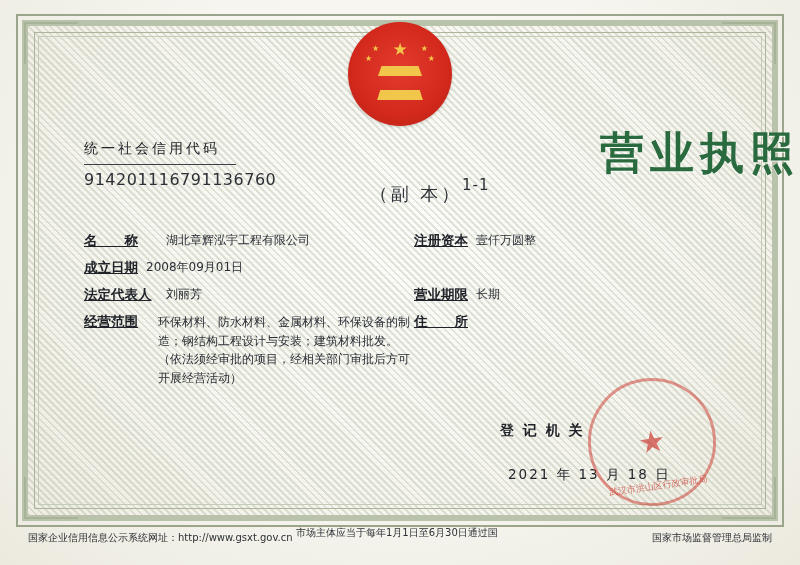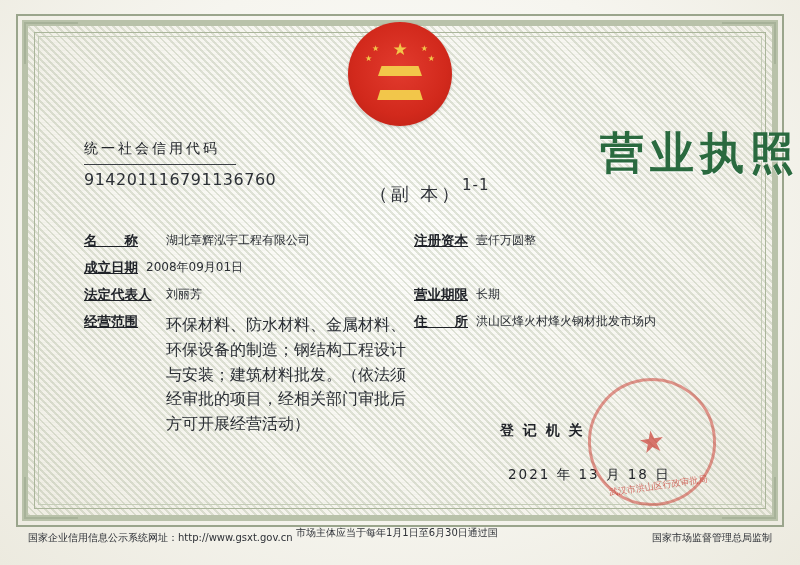--- a/index.html
+++ b/index.html
@@ -239,24 +239,23 @@
   }
   .lbl.sp5 { width: 74px; letter-spacing: 0px; }
   .val {
     font-size: 12px;
     color: #2a2e34;
     margin-left: 8px;
     line-height: 1.45;
   }
   .scope-row { margin-top: 2px; }
   .scope-val {
-    font-size: 16px;
+    font-size: 12px;
     color: #2a2e34;
     line-height: 1.55;
-    margin-left: 8px;
     width: 255px;
   }
 
   
   .registrar {
     position: absolute;
     left: 500px;
     top: 422px;
     font-size: 14px;
     font-weight: bold;
@@ -403,21 +402,20 @@
       </div>
     </div>
 
     <div class="row scope-row">
       <div class="col-left">
         <span class="lbl sp5">经营范围</span>
         <span class="scope-val">环保材料、防水材料、金属材料、环保设备的制造；钢结构工程设计与安装；建筑材料批发。（依法须经审批的项目，经相关部门审批后方可开展经营活动）</span>
       </div>
       <div class="col-right">
         <span class="lbl">住　　所</span>
-        <span class="val">洪山区烽火村烽火钢材批发市场内</span>
       </div>
     </div>
 
   </div>
 
   <div class="registrar">登 记 机 关</div>
 
   <div class="date-line">
     <span>2021</span>
     <span>年</span>

